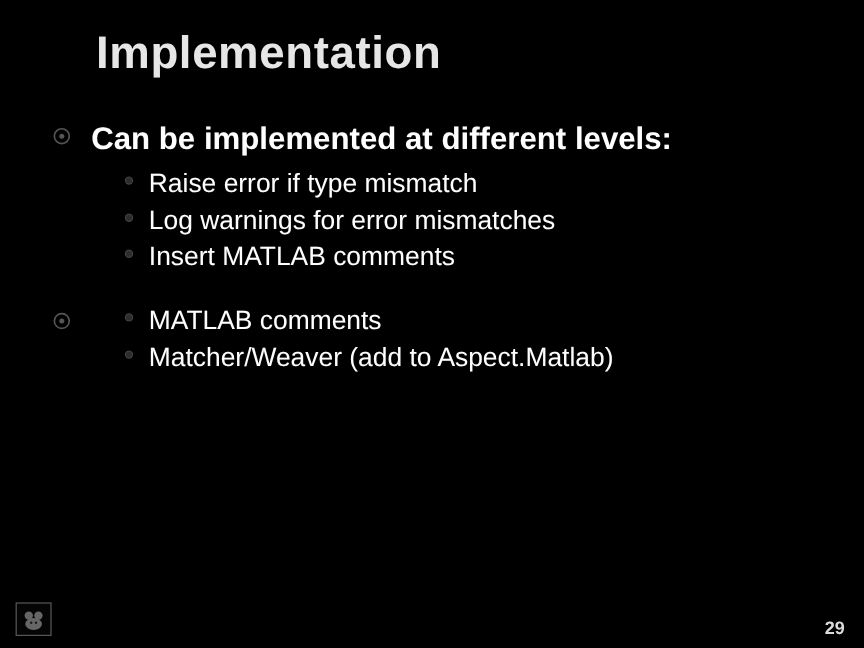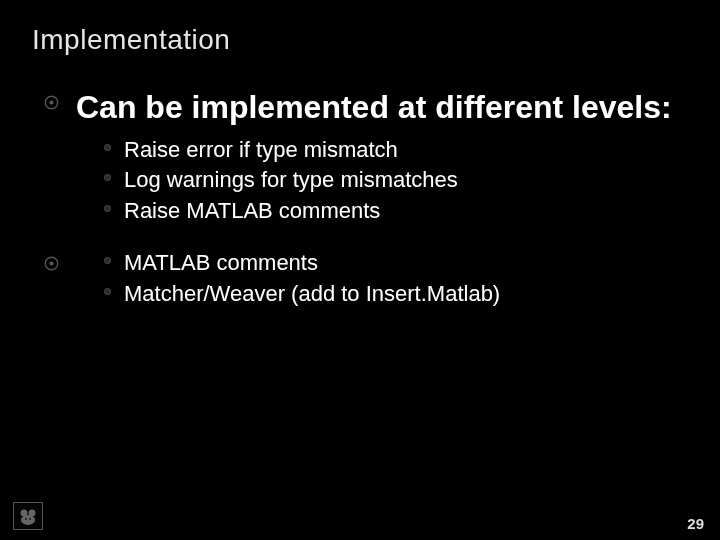--- a/index.html
+++ b/index.html
@@ -4,44 +4,45 @@
   <style>
     * { margin: 0; padding: 0; box-sizing: border-box; }
     html, body { width: 720px; height: 540px; overflow: hidden; }
     body {
       background: #000000;
       color: #fdfdfd;
       font-family: Tahoma, "Segoe UI", Arial, sans-serif;
       position: relative;
     }
     .title {
-      font-size: 28px;
-      font-weight: 400;
+      font-size: 38px;
+      font-weight: 700;
       color: #e6e6e6;
       padding: 24px 0 0 32px;
       letter-spacing: 0.5px;
+      margin-left: 48px;
     }
     .content {
       padding: 32px 20px 0 44px;
     }
     .outer-item {
       position: relative;
       padding-left: 32px;
       margin-bottom: 24px;
     }
     .bullet-outer {
       position: absolute;
       left: 0;
       top: 7px;
       width: 15px;
       height: 15px;
     }
     .bullet-outer svg { display: block; }
     .outer-text {
-      font-size: 32px;
+      font-size: 26px;
       font-weight: 700;
       color: #fefefe;
       line-height: 1.24;
       text-shadow: 0 0 1px rgba(60,60,60,0.6);
     }
     .sublist {
       margin-top: 8px;
       padding-left: 28px;
     }
     .sub-item {
@@ -103,44 +104,44 @@
       </svg>
     </span>
     <div class="outer-text">Can be implemented  at different levels:</div>
     <div class="sublist">
       <div class="sub-item">
         <span class="bullet-sub"></span>
         <div class="sub-text">Raise error if type mismatch</div>
       </div>
       <div class="sub-item">
         <span class="bullet-sub"></span>
-        <div class="sub-text">Log warnings for type mismatches</div>
+        <div class="sub-text">Log warnings for error mismatches</div>
       </div>
       <div class="sub-item">
         <span class="bullet-sub"></span>
-        <div class="sub-text">Raise MATLAB comments</div>
+        <div class="sub-text">Insert MATLAB comments</div>
       </div>
     </div>
   </div>
 
   <div class="outer-item">
     <span class="bullet-outer">
       <svg width="15" height="15" viewBox="0 0 15 15">
         <circle cx="7.5" cy="7.5" r="6.2" fill="none" stroke="#555" stroke-width="1.4"></circle>
         <circle cx="7.5" cy="7.5" r="2.1" fill="#555"></circle>
       </svg>
     </span>
     <div class="sublist">
       <div class="sub-item">
         <span class="bullet-sub"></span>
         <div class="sub-text">MATLAB comments</div>
       </div>
       <div class="sub-item">
         <span class="bullet-sub"></span>
-        <div class="sub-text">Matcher/Weaver (add to Insert.Matlab)</div>
+        <div class="sub-text">Matcher/Weaver (add to Aspect.Matlab)</div>
       </div>
     </div>
   </div>
 
 </div>
 
 <div class="footer-logo">
   <svg width="22" height="20" viewBox="0 0 22 20">
     <ellipse cx="11" cy="14" rx="7" ry="5" fill="#666"></ellipse>
     <ellipse cx="7" cy="7" rx="3.5" ry="3.5" fill="#666"></ellipse>

